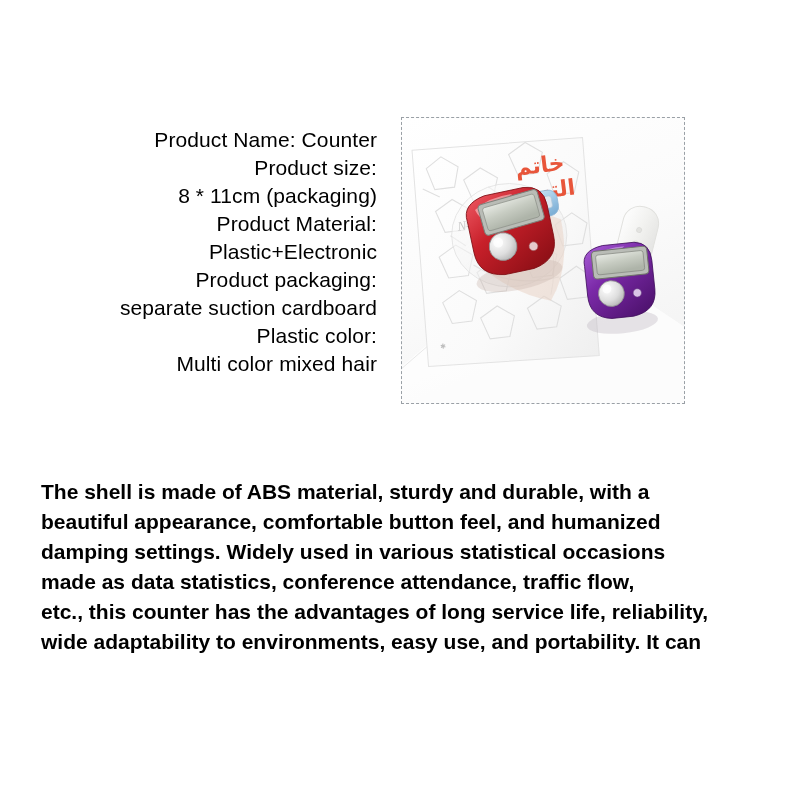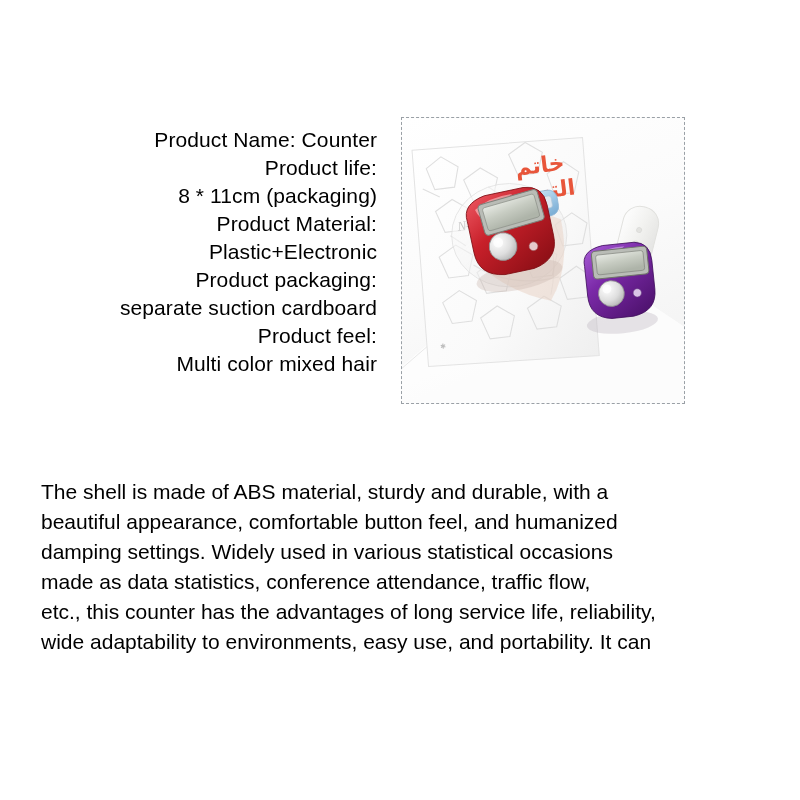--- a/index.html
+++ b/index.html
@@ -58,34 +58,35 @@
     position: absolute;
     left: 41px;
     top: 477px;
     width: 728px;
   }
   .desc-line {
     font-size: 21px;
     line-height: 30px;
     color: #000;
     white-space: nowrap;
+    font-weight: bold;
   }
 </style>
 </head>
 <body>
 
 <div id="specs-block">
   <div class="spec-line">Product Name: Counter</div>
-  <div class="spec-line">Product life:</div>
+  <div class="spec-line">Product size:</div>
   <div class="spec-line">8 * 11cm (packaging)</div>
   <div class="spec-line">Product Material:</div>
   <div class="spec-line">Plastic+Electronic</div>
   <div class="spec-line">Product packaging:</div>
   <div class="spec-line">separate suction cardboard</div>
-  <div class="spec-line">Product feel:</div>
+  <div class="spec-line">Plastic color:</div>
   <div class="spec-line">Multi color mixed hair</div>
 </div>
 
 <div id="product-photo">
   <svg id="photo-canvas" viewBox="0 0 284 287" preserveAspectRatio="none">
     <defs>
       <linearGradient id="bgGrad" x1="0" y1="0" x2="0.4" y2="1">
         <stop offset="0%" stop-color="#ffffff"></stop>
         <stop offset="55%" stop-color="#fbfbfb"></stop>
         <stop offset="100%" stop-color="#f4f4f4"></stop>

